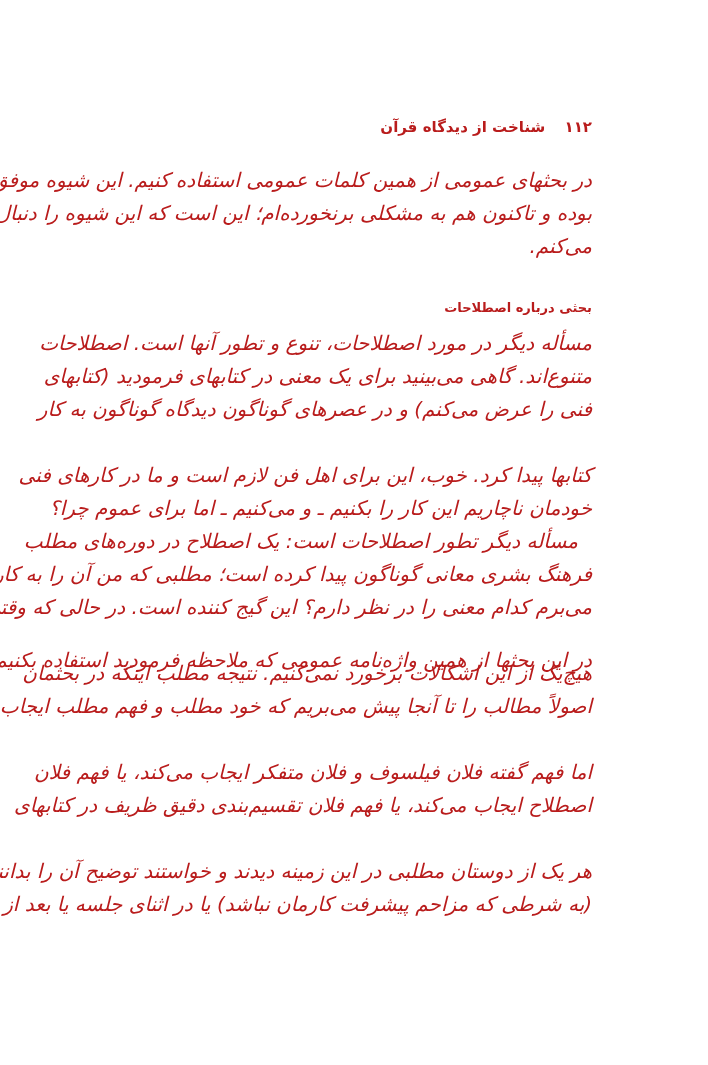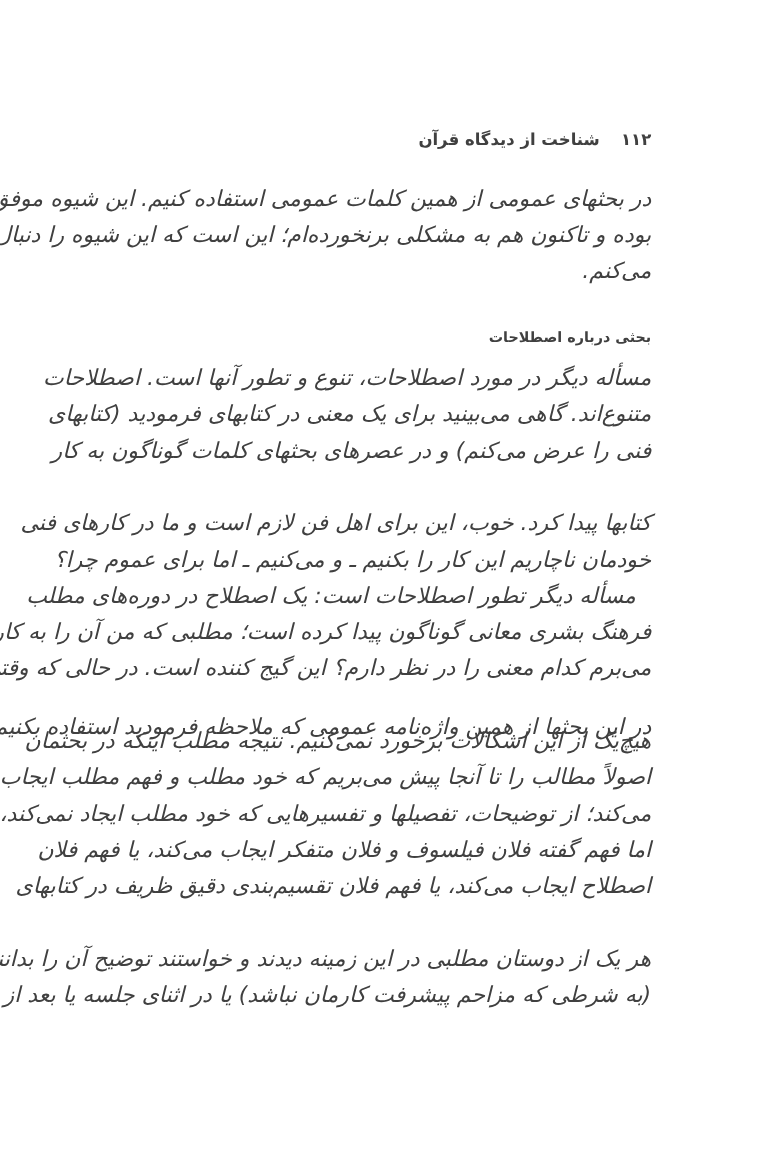--- a/index.html
+++ b/index.html
@@ -1,19 +1,19 @@
 <!DOCTYPE html>
 <html><head>
 <meta charset="utf-8">
 <style>
   html, body { margin: 0; padding: 0; background: #ffffff; }
   body { width: 708px; height: 1065px; position: relative; overflow: hidden; }
   .page {
     position: absolute; left: 118px; top: 0; width: 474px; height: 1065px;
-    direction: rtl; color: #404040;
+    direction: rtl; color: #b91c1c;
     font-family: "DejaVu Sans", sans-serif;
   }
   .running-head {
     position: absolute; top: 118px; right: 0; font-size: 15px; font-weight: bold;
     white-space: nowrap;
   }
   .running-head .pnum { margin-left: 14px; }
   .line {
     position: absolute; right: 0; width: 474px; font-size: 20px; line-height: 20px;
     white-space: nowrap; text-align: justify; text-align-last: justify; font-style: italic;
@@ -34,28 +34,27 @@
   </div>
 
   <div class="line" style="top:170px">در بحثهای عمومی از همین کلمات عمومی استفاده کنیم. این شیوه موفق</div>
   <div class="line last" style="top:236px">می‌کنم.</div>
   <div class="line" style="top:203px">بوده و تاکنون هم به مشکلی برنخورده‌ام؛ این است که این شیوه را دنبال</div>
 
   <div class="heading" style="top:300px">بحثی درباره اصطلاحات</div>
 
   <div class="line" style="top:333px">مسأله دیگر در مورد اصطلاحات، تنوع و تطور آنها است. اصطلاحات</div>
   <div class="line" style="top:366px">متنوع‌اند. گاهی می‌بینید برای یک معنی در کتابهای فرمودید (کتابهای</div>
-  <div class="line" style="top:399px">فنی را عرض می‌کنم) و در عصرهای بحثهای کلمات گوناگون به کار</div>
+  <div class="line" style="top:399px">فنی را عرض می‌کنم) و در عصرهای گوناگون دیدگاه گوناگون به کار</div>
   <div class="line" style="top:465px">کتابها پیدا کرد. خوب، این برای اهل فن لازم است و ما در کارهای فنی</div>
   <div class="line last" style="top:498px">خودمان ناچاریم این کار را بکنیم ـ و می‌کنیم ـ اما برای عموم چرا؟</div>
 
   <div class="line indent" style="top:531px">مسأله دیگر تطور اصطلاحات است: یک اصطلاح در دوره‌های مطلب</div>
   <div class="line" style="top:564px">فرهنگ بشری معانی گوناگون پیدا کرده است؛ مطلبی که من آن را به کار</div>
   <div class="line" style="top:597px">می‌برم کدام معنی را در نظر دارم؟ این گیج کننده است. در حالی که وقتی ما</div>
   <div class="line" style="top:650px">در این بحثها از همین واژه‌نامه عمومی که ملاحظه فرمودید استفاده بکنیم به</div>
   <div class="line" style="top:663px">هیچ‌یک از این اشکالات برخورد نمی‌کنیم. نتیجه مطلب اینکه در بحثمان</div>
   <div class="line" style="top:696px">اصولاً مطالب را تا آنجا پیش می‌بریم که خود مطلب و فهم مطلب ایجاب</div>
-  <div class="line" style="top:729px">می‌کند؛ از توضیحات، تفصیلها و تفسیرهایی که خود مطلب ایجاد نمی‌کند،</div>
   <div class="line" style="top:762px">اما فهم گفته فلان فیلسوف و فلان متفکر ایجاب می‌کند، یا فهم فلان</div>
   <div class="line" style="top:795px">اصطلاح ایجاب می‌کند، یا فهم فلان تقسیم‌بندی دقیق ظریف در کتابهای</div>
   <div class="line" style="top:861px">هر یک از دوستان مطلبی در این زمینه دیدند و خواستند توضیح آن را بدانند</div>
   <div class="line" style="top:894px">(به شرطی که مزاحم پیشرفت کارمان نباشد) یا در اثنای جلسه یا بعد از</div>
 </div>
 
 </body></html>

